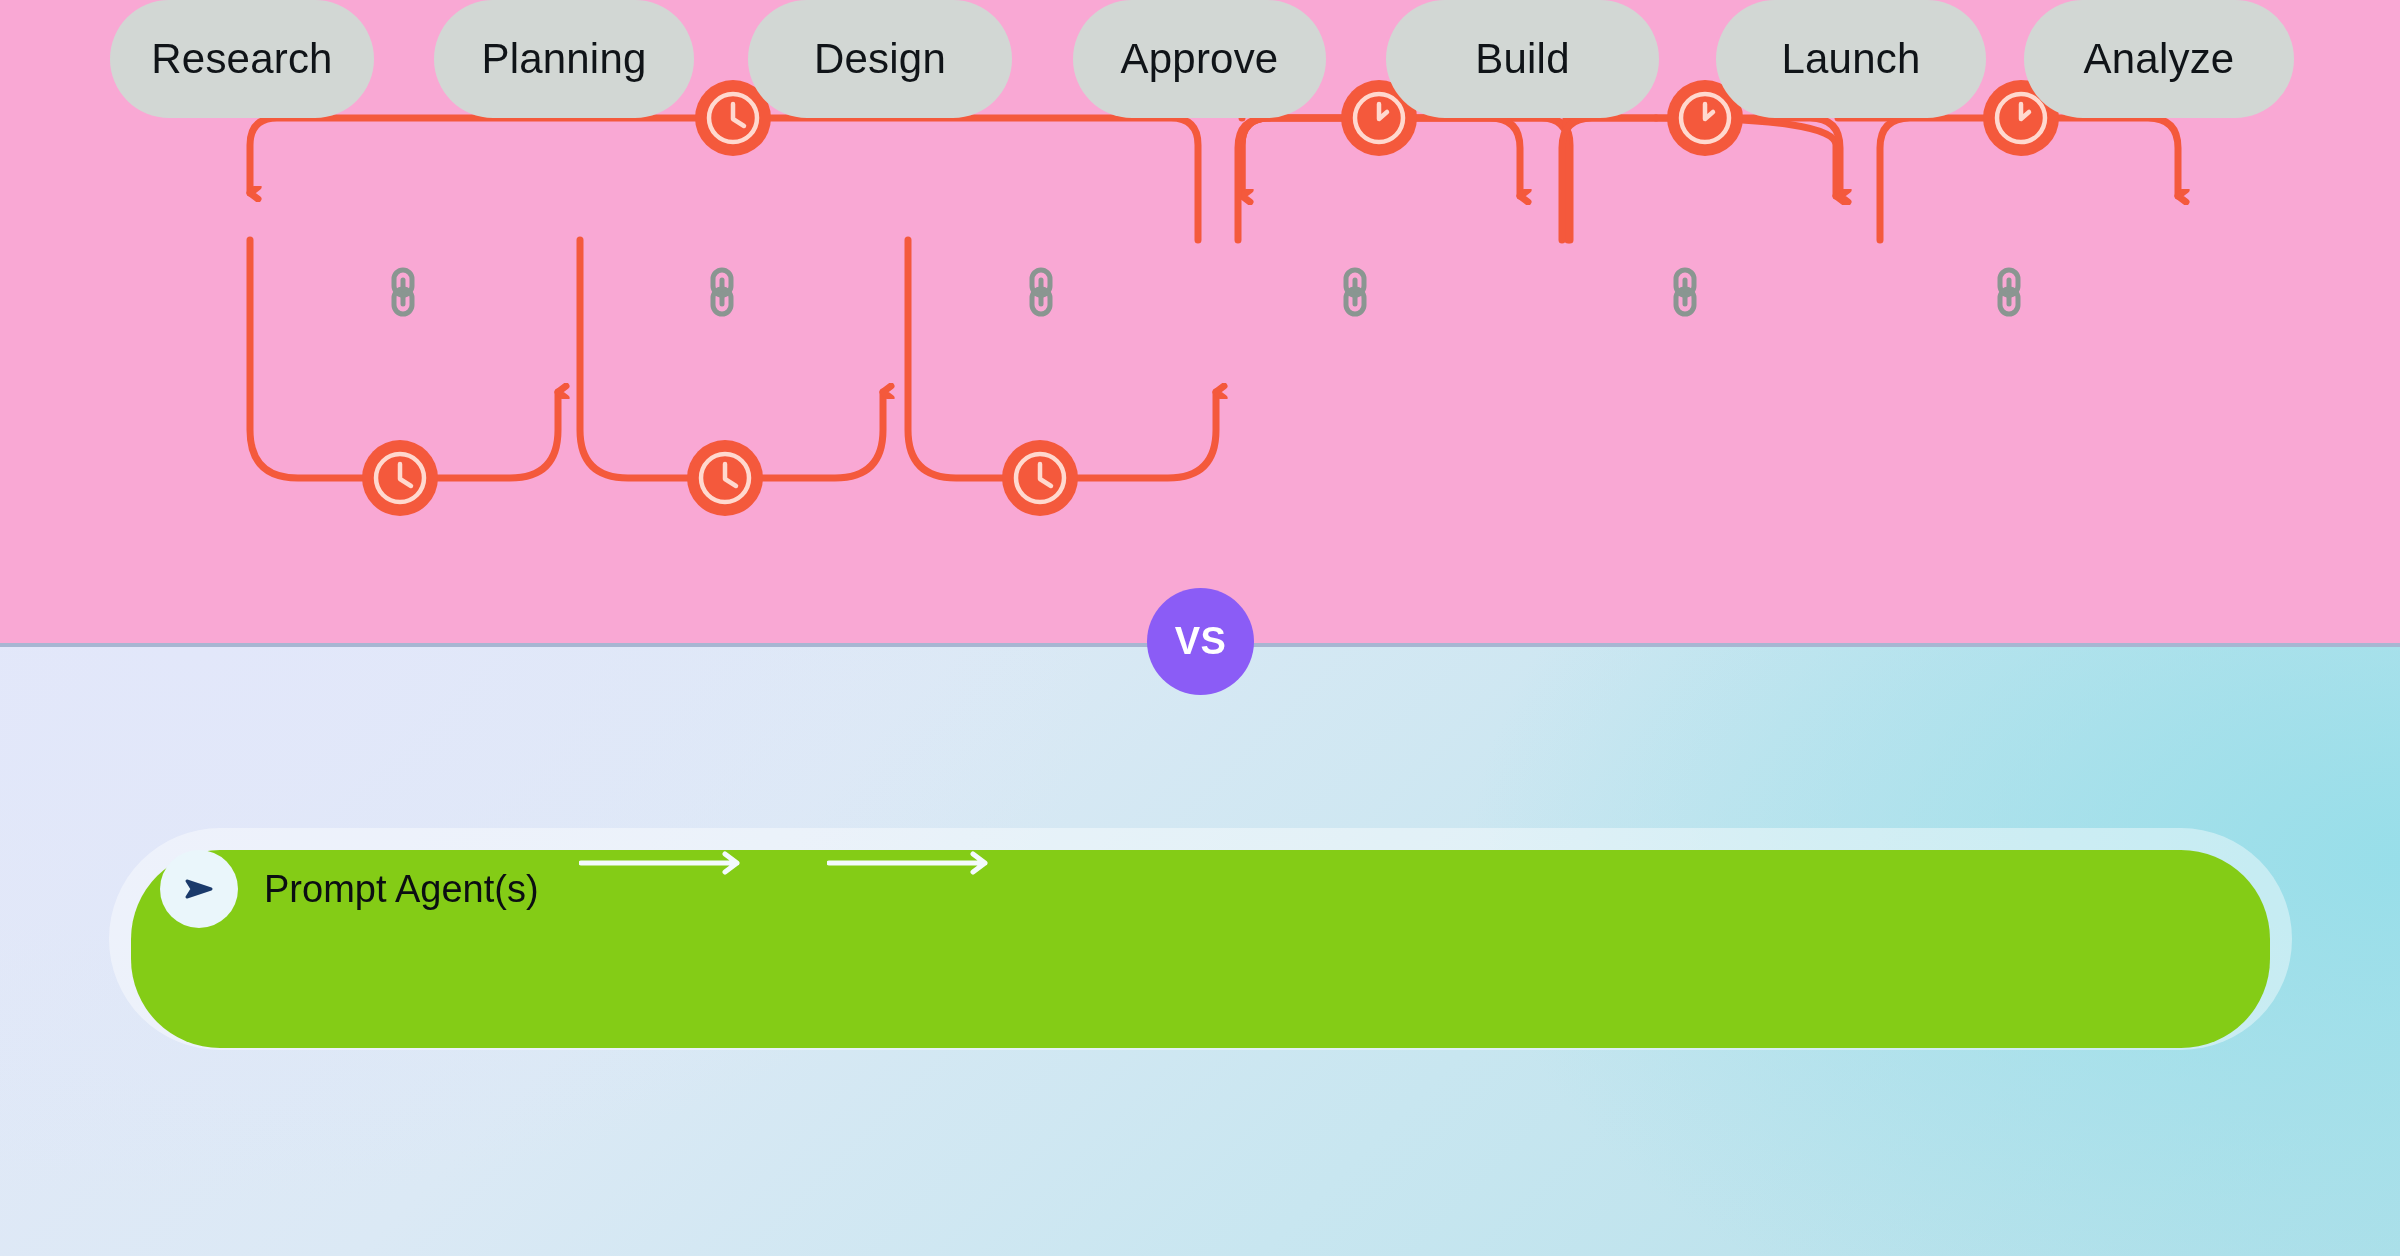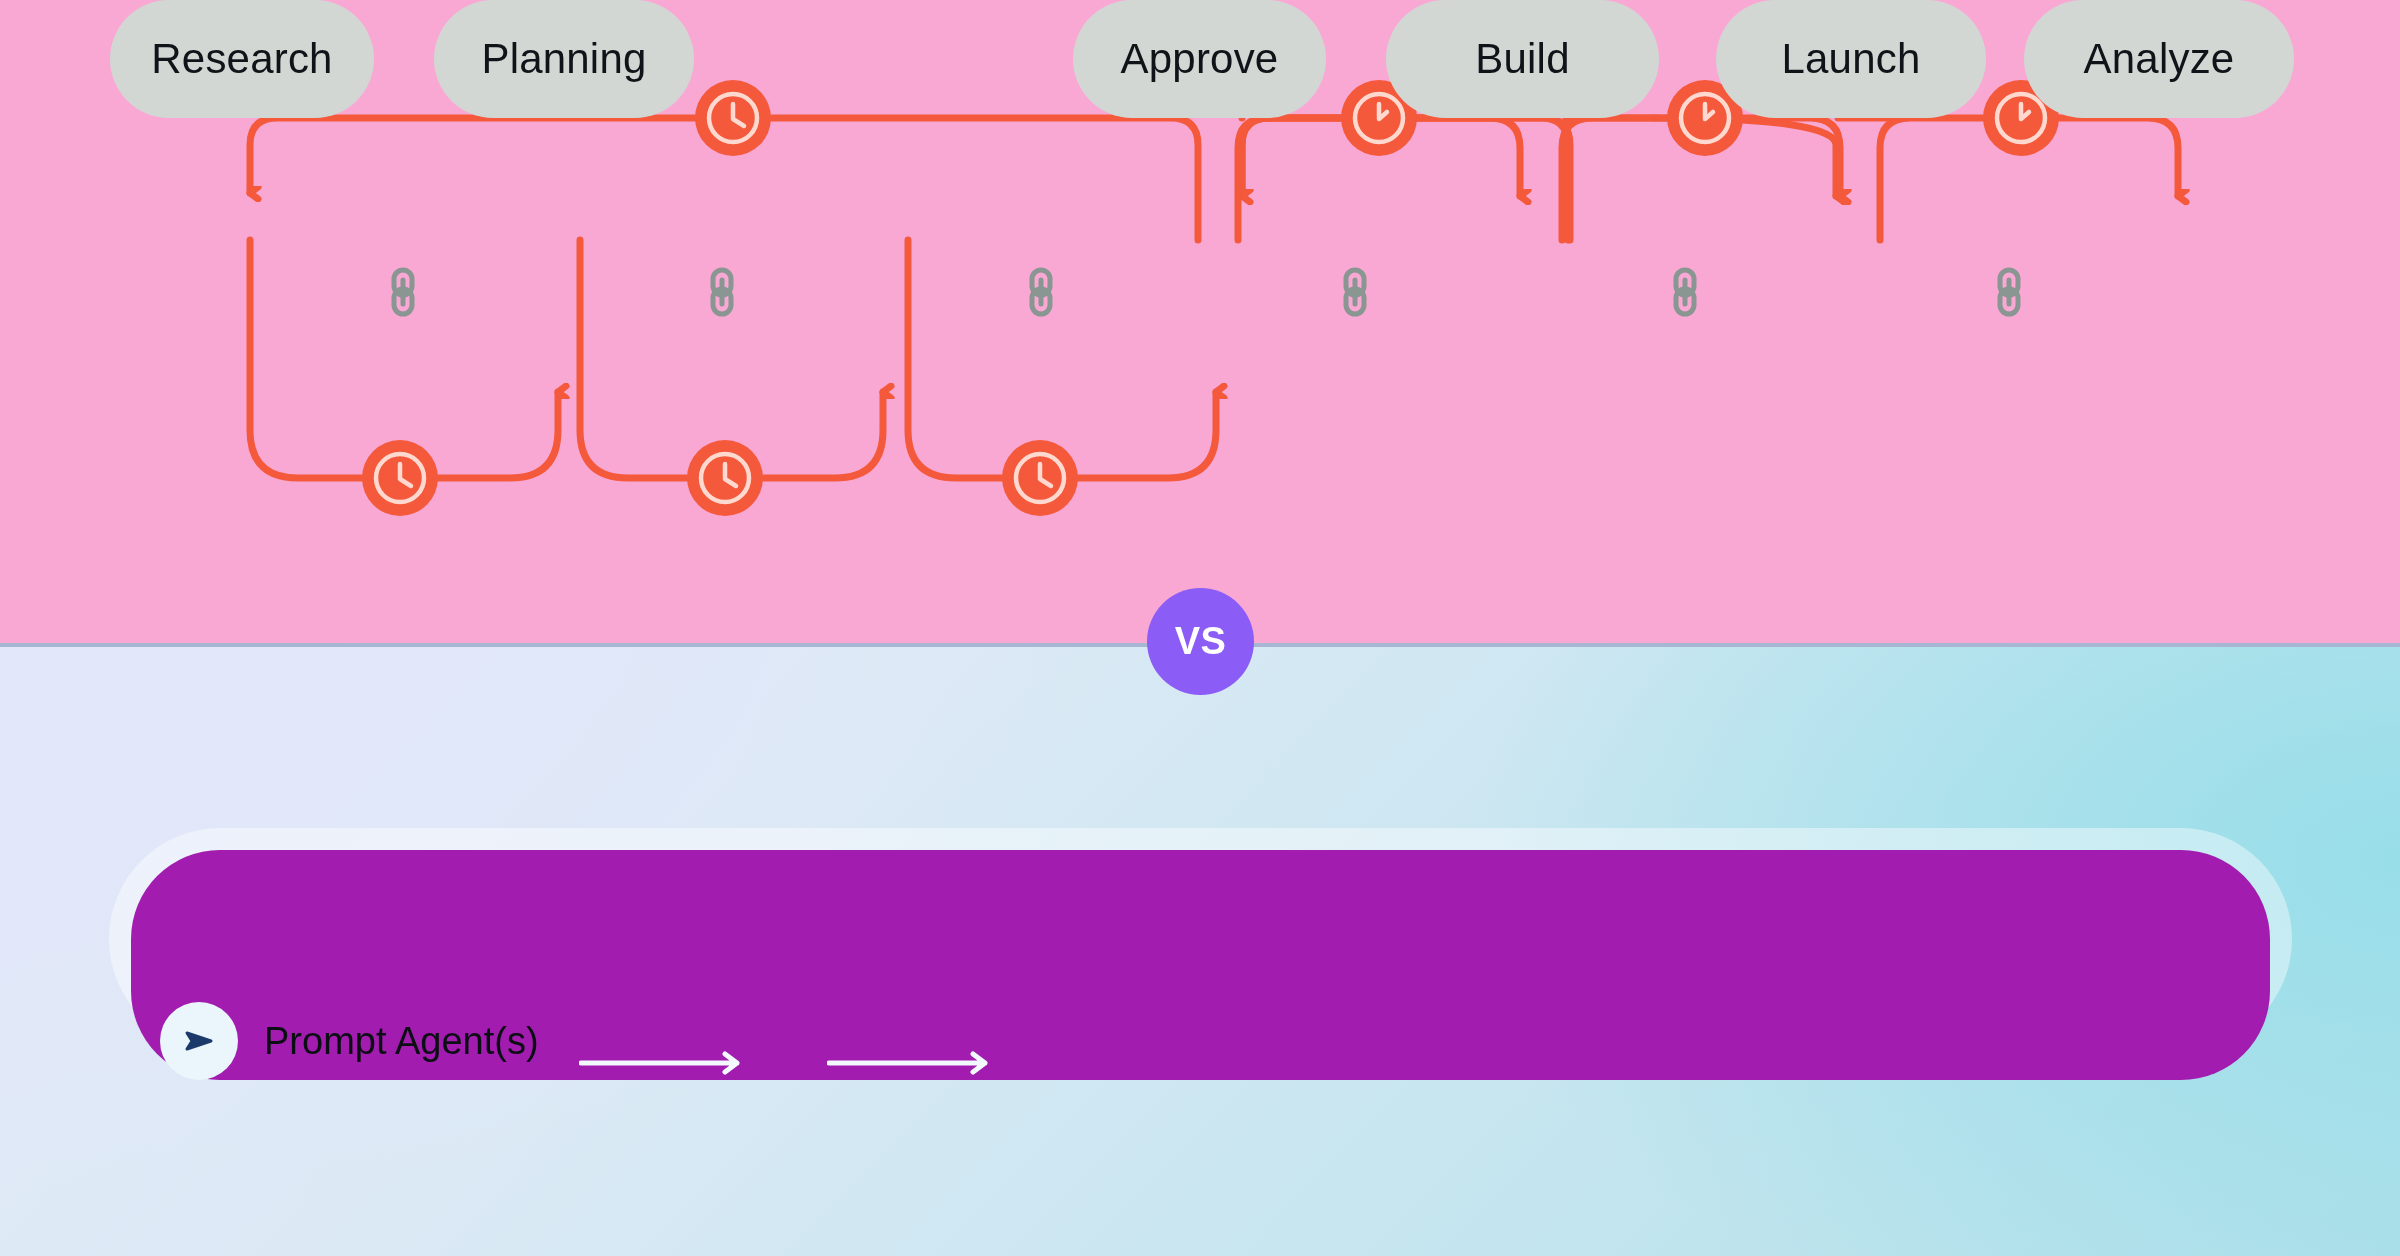--- a/index.html
+++ b/index.html
@@ -73,24 +73,24 @@
   #agent-bar-halo {
     position: absolute;
     left: 109px; top: 828px;
     width: 2183px; height: 222px;
     border-radius: 111px;
     background: rgba(255,255,255,0.42);
   }
   #agent-bar {
     position: absolute;
     left: 131px; top: 850px;
-    width: 2139px; height: 230px;
+    width: 2139px; height: 198px;
     border-radius: 89px;
-    background: #a21caf;
-    display: flex; align-items: flex-end;
+    background: #84cc16;
+    display: flex; align-items: flex-start;
   }
   .agent-step {
     display: flex; align-items: center; gap: 26px;
     flex: 0 0 auto;
   }
   .step-icon {
     width: 78px; height: 78px;
     border-radius: 50%;
     background: #EAF6FB;
     display: flex; align-items: center; justify-content: center;
@@ -185,20 +185,21 @@
       </g>
       <g transform="translate(1040,478)">
         <circle r="38" fill="#F4593C"></circle>
         <circle r="24" fill="none" stroke="#FFD9CF" stroke-width="4.5"></circle>
         <path d="M0 -14 L0 1 L11 8" fill="none" stroke="#FFD9CF" stroke-width="4.5" stroke-linecap="round" stroke-linejoin="round"></path>
       </g>
     </svg>
 
     <div class="pill" style="left:110px;  width:264px;">Research</div>
     <div class="pill" style="left:434px;  width:260px;">Planning</div>
+    <div class="pill" style="left:748px;  width:264px;">Design</div>
     <div class="pill" style="left:1073px; width:253px;">Approve</div>
     <div class="pill" style="left:1386px; width:273px;">Build</div>
     <div class="pill" style="left:1716px; width:270px;">Launch</div>
     <div class="pill" style="left:2024px; width:270px;">Analyze</div>
 
     <svg class="link-icon" style="left:386px;" viewBox="0 0 34 52">
       <path d="M17 14 V38" stroke="#8A9691" stroke-width="5" stroke-linecap="round" fill="none"></path>
       <path d="M17 4 a9 9 0 0 0 -9 9 v7 a9 9 0 0 0 18 0 v-7 a9 9 0 0 0 -9 -9 z" stroke="#8A9691" stroke-width="5" fill="none" stroke-linejoin="round"></path>
       <path d="M17 48 a9 9 0 0 1 -9 -9 v-7 a9 9 0 0 1 18 0 v7 a9 9 0 0 1 -9 9 z" stroke="#8A9691" stroke-width="5" fill="none" stroke-linejoin="round"></path>
     </svg>

